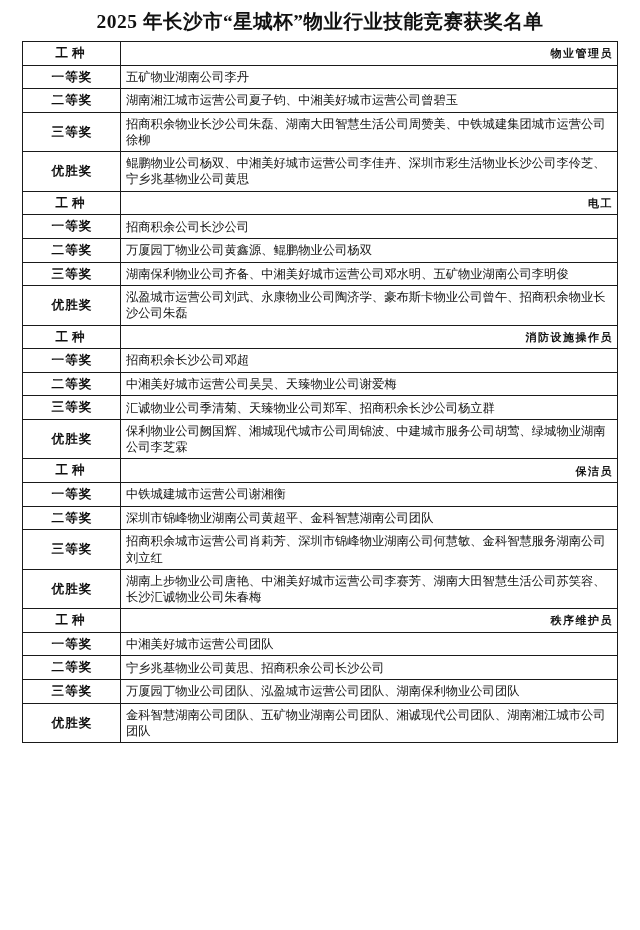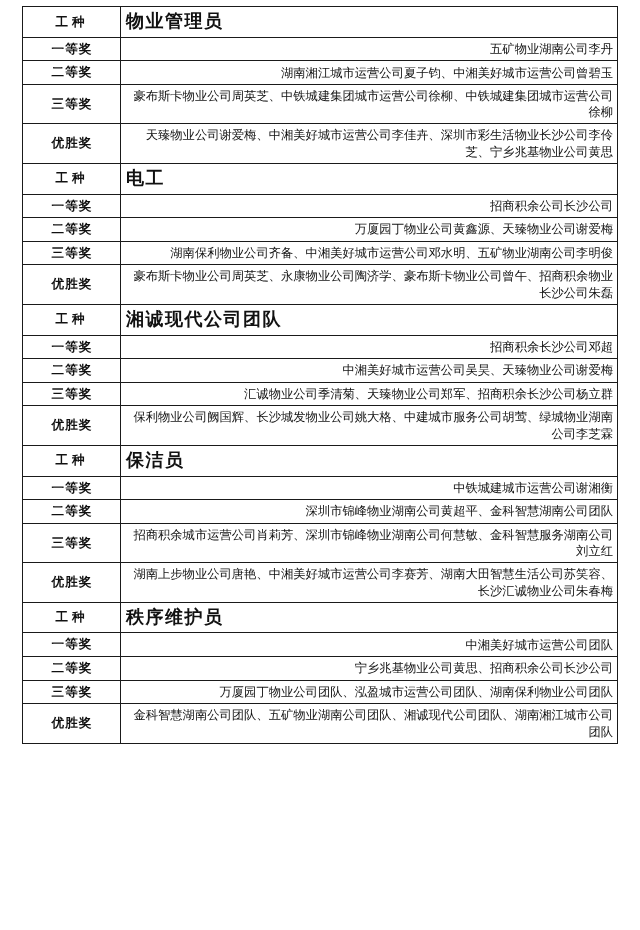--- a/index.html
+++ b/index.html
@@ -44,101 +44,102 @@
   }
   td.lab {
     width: 88px;
     text-align: center;
     font-weight: bold;
     font-size: 12.6px;
     letter-spacing: 1px;
     padding: 3px 2px;
   }
   td.grp-head {
-    text-align: left;
+    text-align: right;
     font-weight: bold;
-    font-size: 18px;
+    font-size: 11px;
     letter-spacing: 1.5px;
   }
   td.names {
-    text-align: right;
+    text-align: left;
   }
   tr.grp-row td.lab {
     letter-spacing: 4px;
   }
 </style>
 </head>
 <body>
 
 <div class="page">
+  <div class="doc-title">2025 年长沙市“星城杯”物业行业技能竞赛获奖名单</div>
 
   <table class="award-table">
     <tbody>
 
       <tr class="grp-row">
         <td class="lab">工种</td>
         <td class="grp-head">物业管理员</td>
       </tr>
       <tr>
         <td class="lab">一等奖</td>
         <td class="names">五矿物业湖南公司李丹</td>
       </tr>
       <tr>
         <td class="lab">二等奖</td>
         <td class="names">湖南湘江城市运营公司夏子钧、中湘美好城市运营公司曾碧玉</td>
       </tr>
       <tr>
         <td class="lab">三等奖</td>
-        <td class="names">豪布斯卡物业公司周英芝、中铁城建集团城市运营公司徐柳、中铁城建集团城市运营公司徐柳</td>
+        <td class="names">招商积余物业长沙公司朱磊、湖南大田智慧生活公司周赞美、中铁城建集团城市运营公司徐柳</td>
       </tr>
       <tr>
         <td class="lab">优胜奖</td>
-        <td class="names">天臻物业公司谢爱梅、中湘美好城市运营公司李佳卉、深圳市彩生活物业长沙公司李伶芝、宁乡兆基物业公司黄思</td>
+        <td class="names">鲲鹏物业公司杨双、中湘美好城市运营公司李佳卉、深圳市彩生活物业长沙公司李伶芝、宁乡兆基物业公司黄思</td>
       </tr>
 
       <tr class="grp-row">
         <td class="lab">工种</td>
         <td class="grp-head">电工</td>
       </tr>
       <tr>
         <td class="lab">一等奖</td>
         <td class="names">招商积余公司长沙公司</td>
       </tr>
       <tr>
         <td class="lab">二等奖</td>
-        <td class="names">万厦园丁物业公司黄鑫源、天臻物业公司谢爱梅</td>
+        <td class="names">万厦园丁物业公司黄鑫源、鲲鹏物业公司杨双</td>
       </tr>
       <tr>
         <td class="lab">三等奖</td>
         <td class="names">湖南保利物业公司齐备、中湘美好城市运营公司邓水明、五矿物业湖南公司李明俊</td>
       </tr>
       <tr>
         <td class="lab">优胜奖</td>
-        <td class="names">豪布斯卡物业公司周英芝、永康物业公司陶济学、豪布斯卡物业公司曾午、招商积余物业长沙公司朱磊</td>
+        <td class="names">泓盈城市运营公司刘武、永康物业公司陶济学、豪布斯卡物业公司曾午、招商积余物业长沙公司朱磊</td>
       </tr>
 
       <tr class="grp-row">
         <td class="lab">工种</td>
-        <td class="grp-head">湘诚现代公司团队</td>
+        <td class="grp-head">消防设施操作员</td>
       </tr>
       <tr>
         <td class="lab">一等奖</td>
         <td class="names">招商积余长沙公司邓超</td>
       </tr>
       <tr>
         <td class="lab">二等奖</td>
         <td class="names">中湘美好城市运营公司吴昊、天臻物业公司谢爱梅</td>
       </tr>
       <tr>
         <td class="lab">三等奖</td>
         <td class="names">汇诚物业公司季清菊、天臻物业公司郑军、招商积余长沙公司杨立群</td>
       </tr>
       <tr>
         <td class="lab">优胜奖</td>
-        <td class="names">保利物业公司阙国辉、长沙城发物业公司姚大格、中建城市服务公司胡莺、绿城物业湖南公司李芝霖</td>
+        <td class="names">保利物业公司阙国辉、湘城现代城市公司周锦波、中建城市服务公司胡莺、绿城物业湖南公司李芝霖</td>
       </tr>
 
       <tr class="grp-row">
         <td class="lab">工种</td>
         <td class="grp-head">保洁员</td>
       </tr>
       <tr>
         <td class="lab">一等奖</td>
         <td class="names">中铁城建城市运营公司谢湘衡</td>
       </tr>

